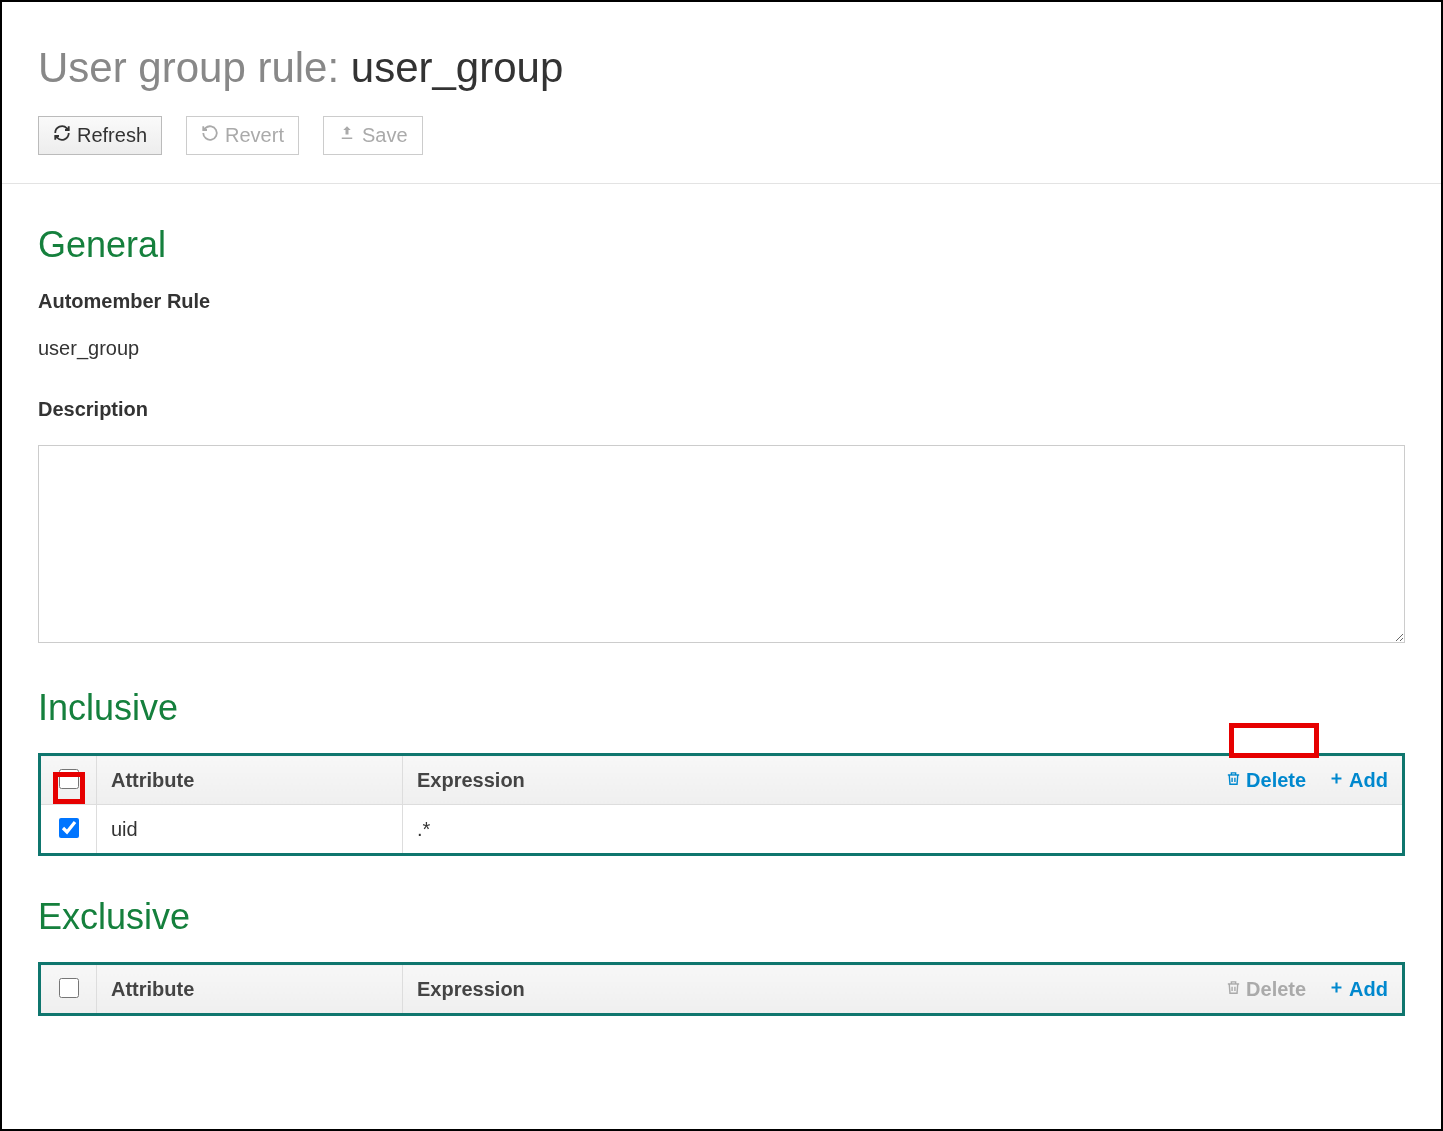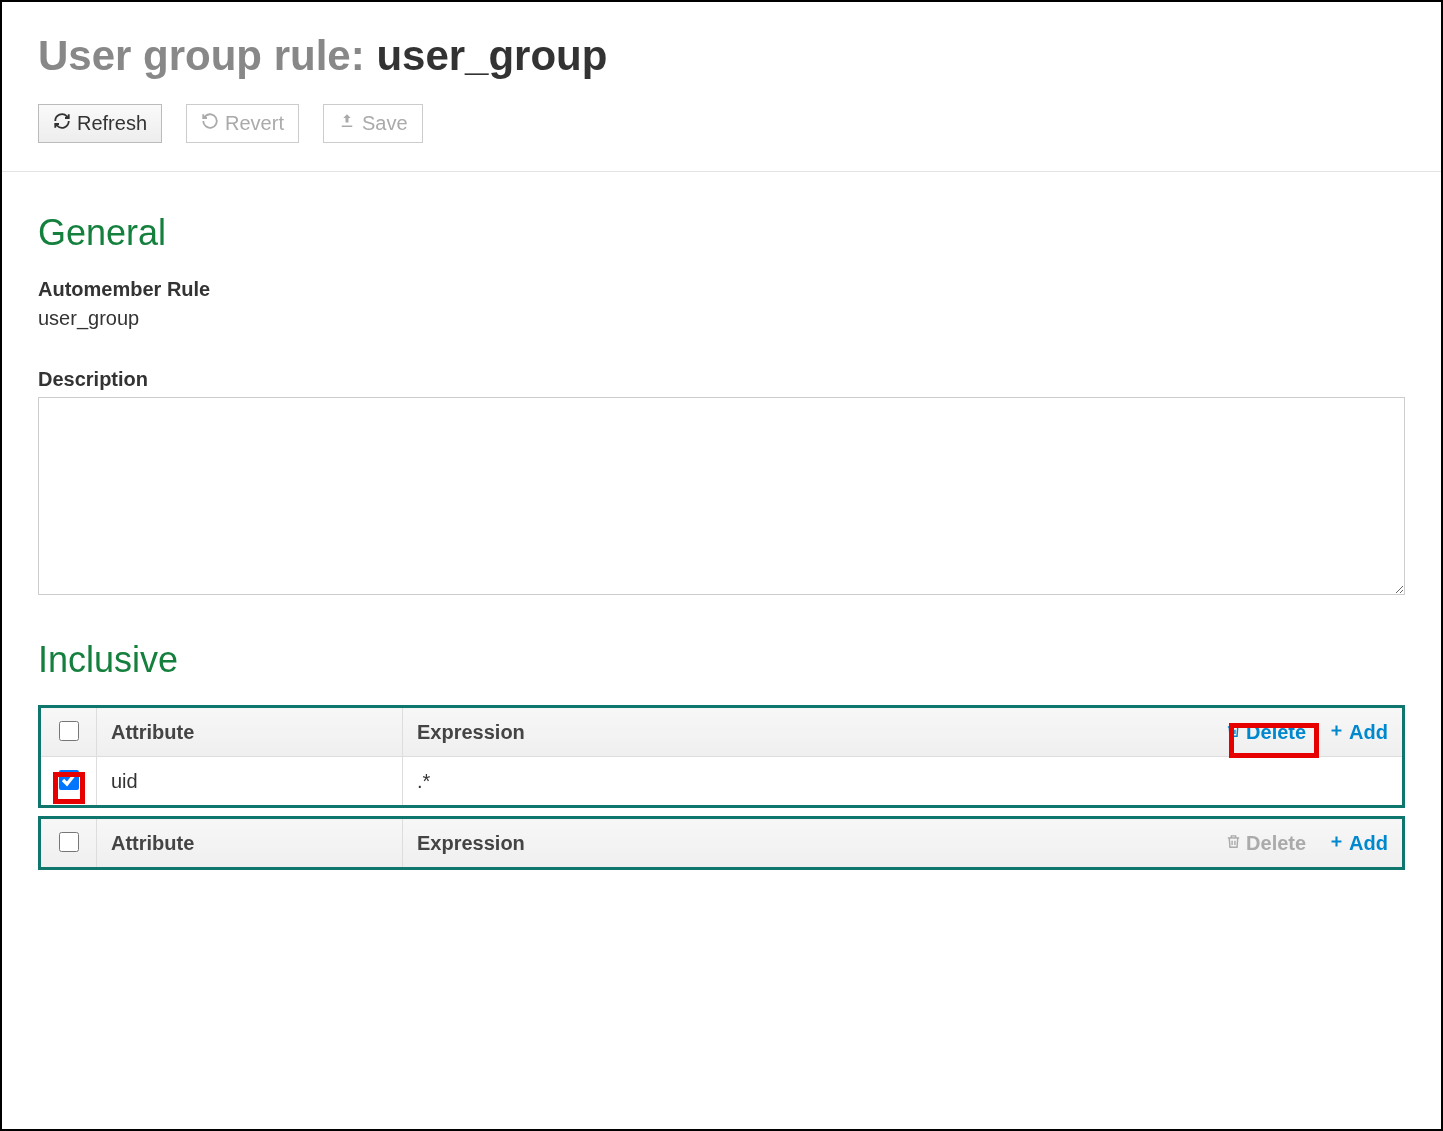--- a/index.html
+++ b/index.html
@@ -14,23 +14,23 @@
     width: 1443px;
     height: 1131px;
     position: relative;
     overflow: hidden;
   }
   .page {
     padding: 20px 36px 0 36px;
   }
   .title {
     font-size: 42px;
-    font-weight: 700;
+    font-weight: 400;
     color: #888;
-    margin: 10px 0 24px 0;
+    margin: 22px 0 24px 0;
   }
   .title .strong {
     color: #333;
   }
   .toolbar {
     display: flex;
     gap: 24px;
     margin-bottom: 28px;
   }
   .btn {
@@ -62,21 +62,21 @@
   .section-h {
     font-size: 36px;
     font-weight: 300;
     color: #15803d;
     margin: 40px 0 24px 0;
   }
   .field-label {
     font-size: 20px;
     font-weight: 600;
     color: #333;
-    margin-bottom: 6px;
+    margin-bottom: 24px;
   }
   .field-value {
     font-size: 20px;
     color: #333;
     margin-bottom: 38px;
   }
   textarea.desc {
     width: 100%;
     height: 198px;
     border: 1px solid #ccc;
@@ -228,20 +228,21 @@
       <tbody id="inclusive-body">
           <tr>
             <td class="col-cb"><input type="checkbox" class="cb" id="inc-cb-0" checked="" style=""></td>
             <td>uid</td>
             <td>.*</td>
           </tr>
         </tbody>
     </table>
 
     
+    <h2 class="section-h">Exclusive</h2>
 
     <table class="tbl">
       <thead>
         <tr>
           <th class="col-cb">
             <input type="checkbox" class="cb" style="">
           </th>
           <th class="col-attr">Attribute</th>
           <th>
             <div class="hdr-actions">

